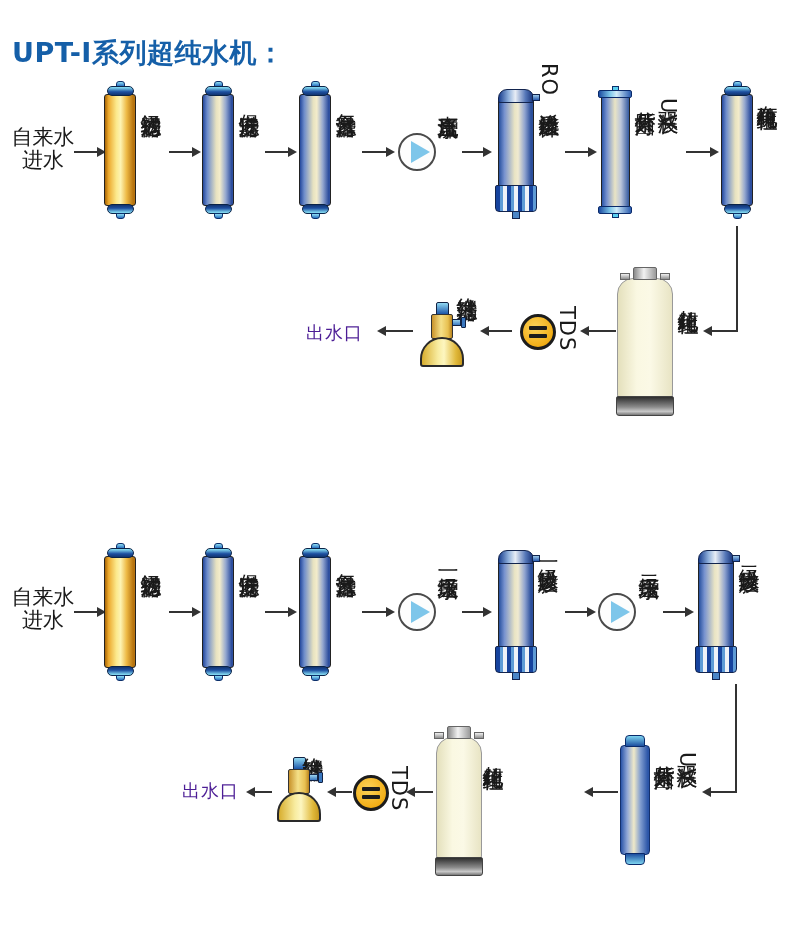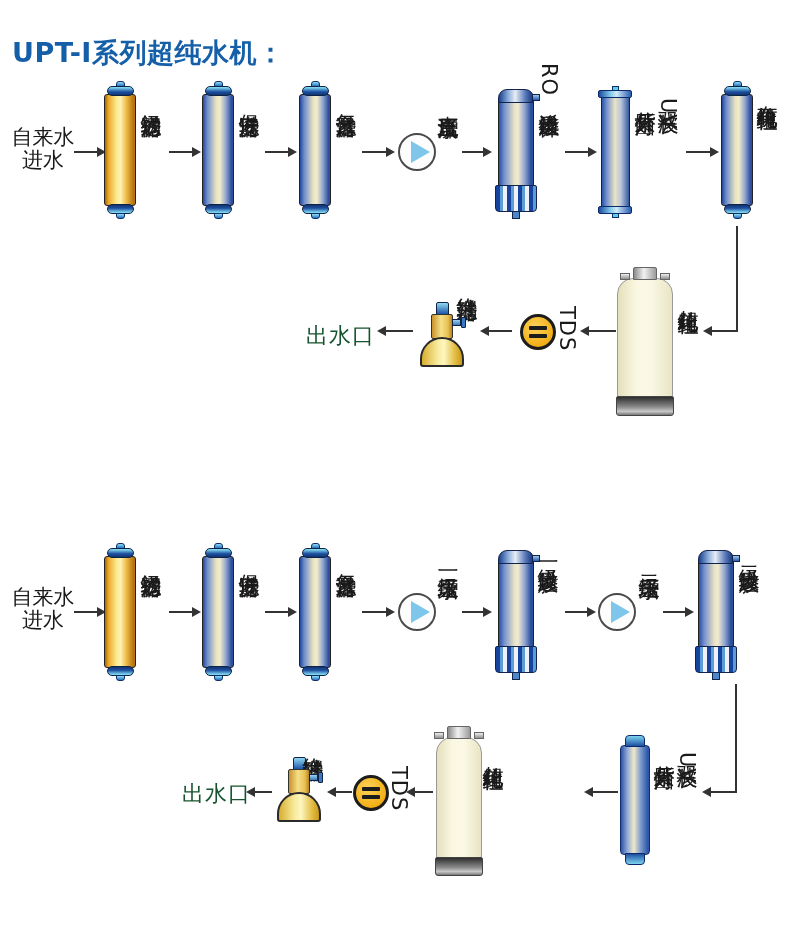--- a/index.html
+++ b/index.html
@@ -1,21 +1,21 @@
 <!DOCTYPE html>
 <html><head>
 <meta charset="utf-8">
 <style>
   * { margin:0; padding:0; box-sizing:border-box; font-family:"DejaVu Sans",sans-serif; }
   body { background:#ffffff; }
   .canvas { position:relative; width:790px; height:939px; background:#fff; overflow:hidden; }
 
   .t-title { position:absolute; font-weight:bold; font-size:27px; color:#155fa8; letter-spacing:.5px; white-space:nowrap; }
   .feed { position:absolute; width:80px; text-align:center; font-size:21px; line-height:23px; color:#1a1a1a; }
-  .hlab { position:absolute; font-size:22px; color:#14532d; letter-spacing:1px; white-space:nowrap; }
+  .hlab { position:absolute; font-size:18px; color:#4c1d95; letter-spacing:1px; white-space:nowrap; }
   .vlab { position:absolute; writing-mode:vertical-rl; text-orientation:mixed; font-size:21px; line-height:23px; letter-spacing:1px; color:#1a1a1a; white-space:nowrap; }
 
   
   .arrow { position:absolute; height:10px; }
   .arrow .line { position:absolute; top:4px; height:2px; background:#333; }
   .arrow.right .line { left:0; right:8px; }
   .arrow.left  .line { left:8px; right:0; }
   .arrow .head { position:absolute; top:0; width:0; height:0; border-top:5px solid transparent; border-bottom:5px solid transparent; }
   .arrow.right .head { right:0; border-left:9px solid #333; }
   .arrow.left  .head { left:0;  border-right:9px solid #333; }

